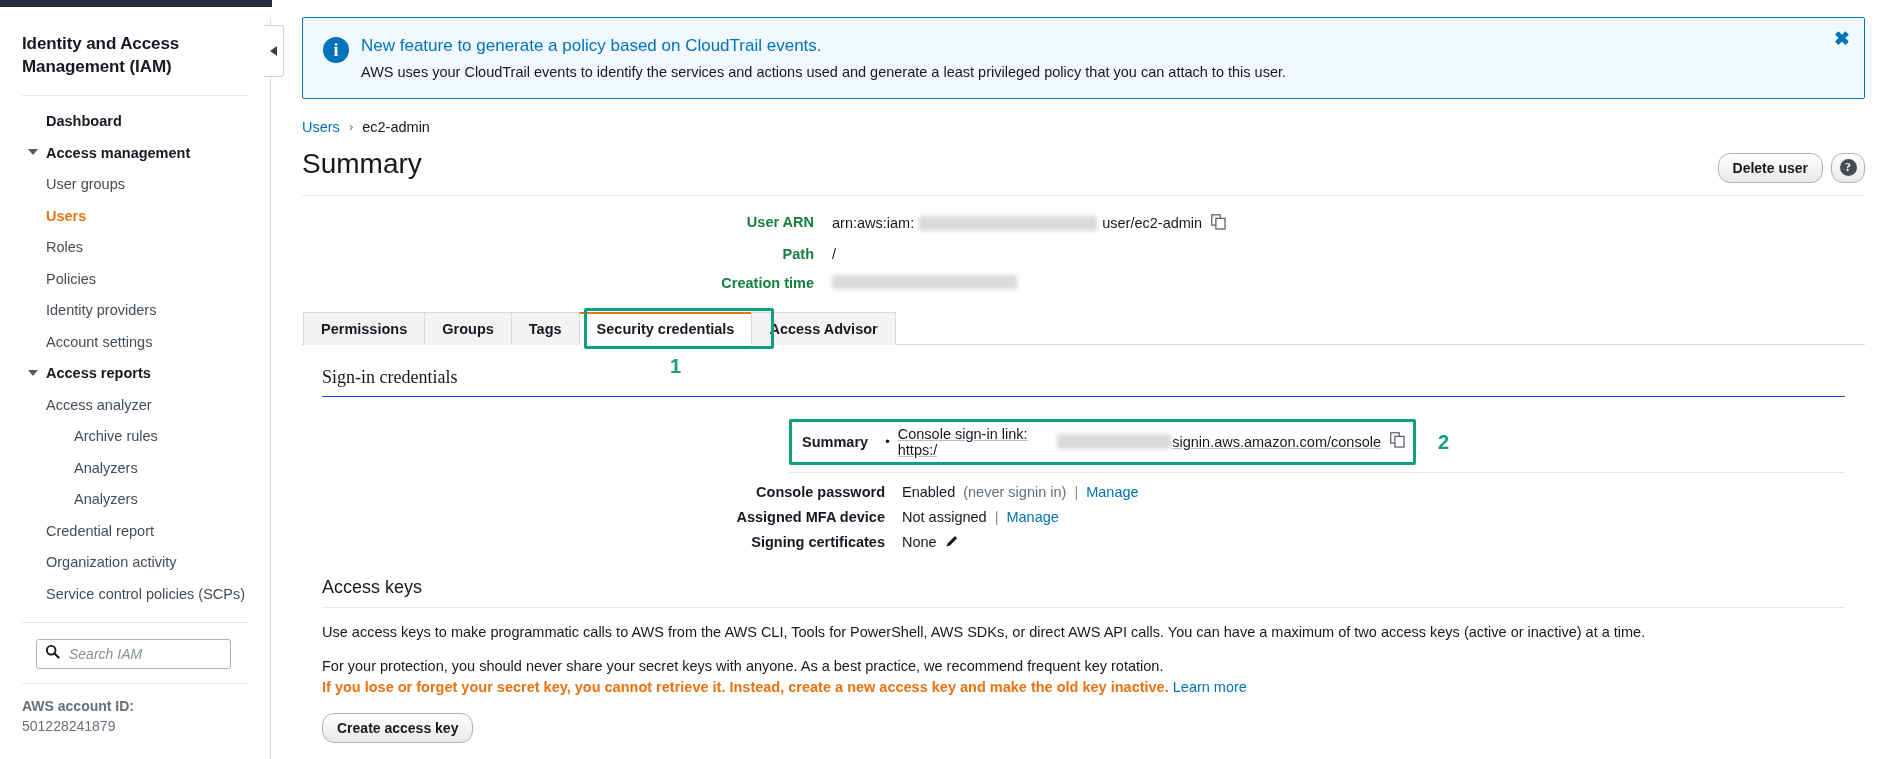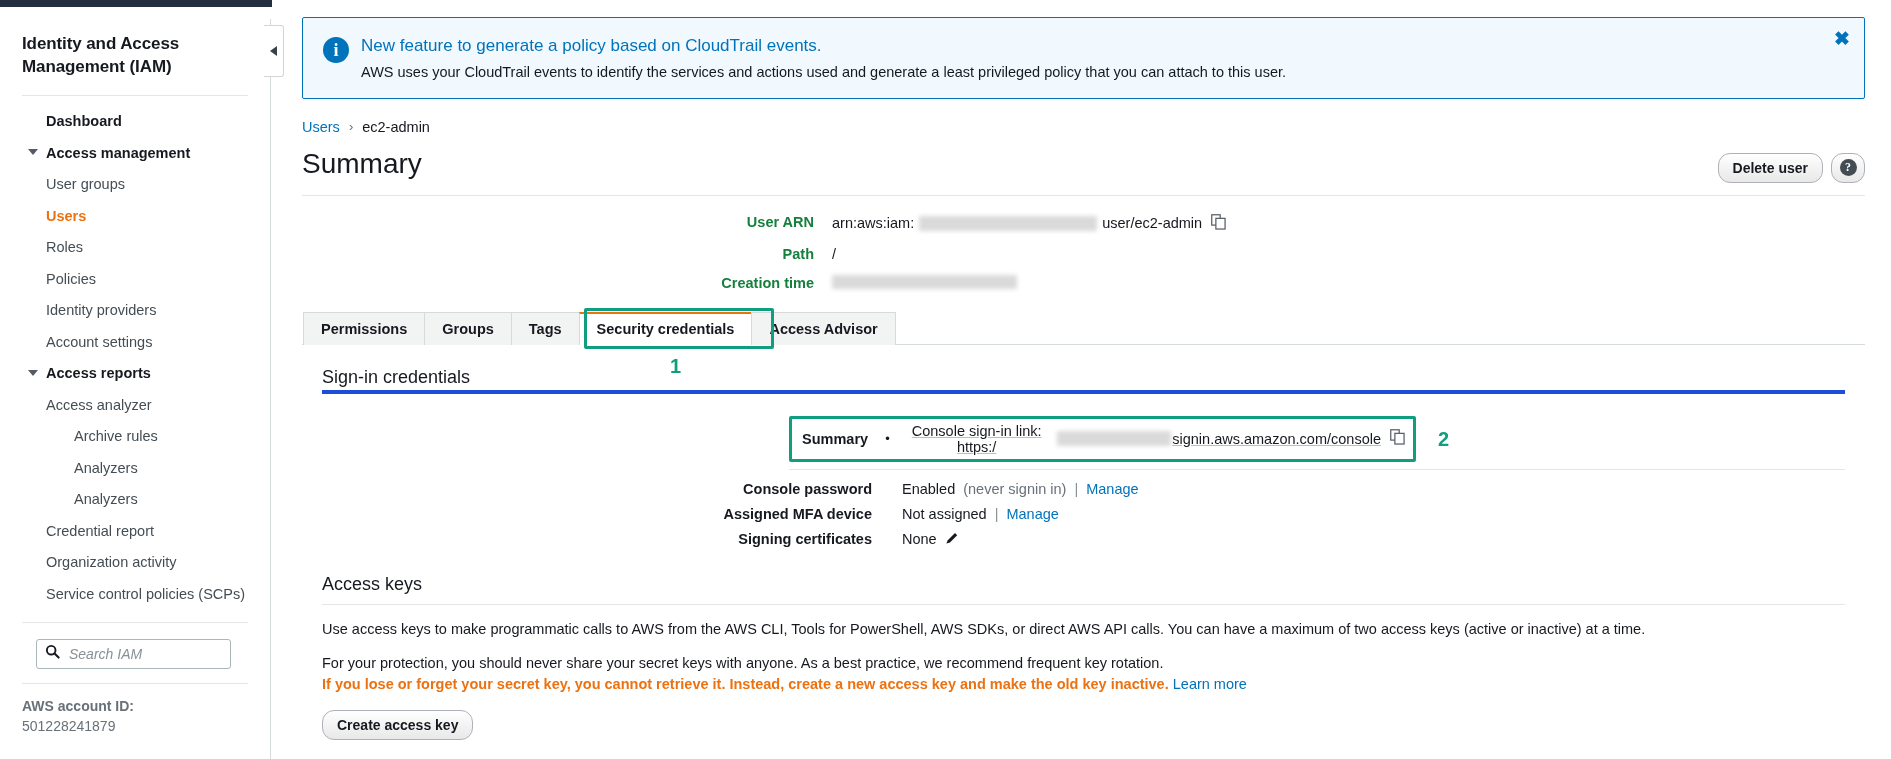--- a/index.html
+++ b/index.html
@@ -257,51 +257,52 @@
     color: #0f9e7f;
     font-size: 20px;
     font-weight: bold;
     font-family: "Liberation Sans", sans-serif;
   }
   
   .panel { margin: 0 26px 0 30px; }
   .sect-title {
     font-size: 18px; color: #16191f;
     margin: 22px 0 0 20px;
-    padding-bottom: 2px;
-    border-bottom: 4px solid #1d4ed8;
+    padding-bottom: 8px;
+    border-bottom: 1px solid #1d4ed8;
     margin-right: 20px;
+    font-family: Liberation Serif, serif;
   }
   .signin-rows { margin-top: 22px; position: relative; }
   .si-row {
     display: flex; align-items: center;
     font-size: 14.5px; margin-bottom: 5px;
   }
   .si-label {
     width: 600px; text-align: right; flex: none;
     font-weight: bold; color: #16191f;
-    padding-right: 30px;
+    padding-right: 17px;
   }
   .si-value { color: #16191f; display: flex; align-items: center; gap: 8px; }
   .si-value .muted { color: #687078; }
   .si-value .sep { color: #879196; }
   .link { color: #0073bb; cursor: pointer; }
   .summary-box {
     display: flex; align-items: center;
     border: 3px solid #0f9e7f;
     border-radius: 2px;
     padding: 4px 8px 4px 0;
     width: 627px;
   }
   .summary-box .sb-lab {
     font-weight: bold; width: 97px; text-align: left;
     padding-left: 10px;
   }
   .summary-box .bullet { color: #16191f; margin: 0 8px 0 4px; font-size: 13px; }
-  .summary-box .linktext { text-decoration: underline; text-decoration-color: #b9c0c4; text-align: center; }
+  .summary-box .linktext { text-decoration: underline; text-decoration-color: #b9c0c4; }
   .si-underline {
     height: 1px; background: #e4e7e7;
     margin: 7px 20px 0 487px;
   }
   .pencil { cursor: pointer; }
   
   .ak-title {
     font-size: 18px; color: #16191f;
     margin: 26px 20px 0 20px;
     padding-bottom: 9px;

